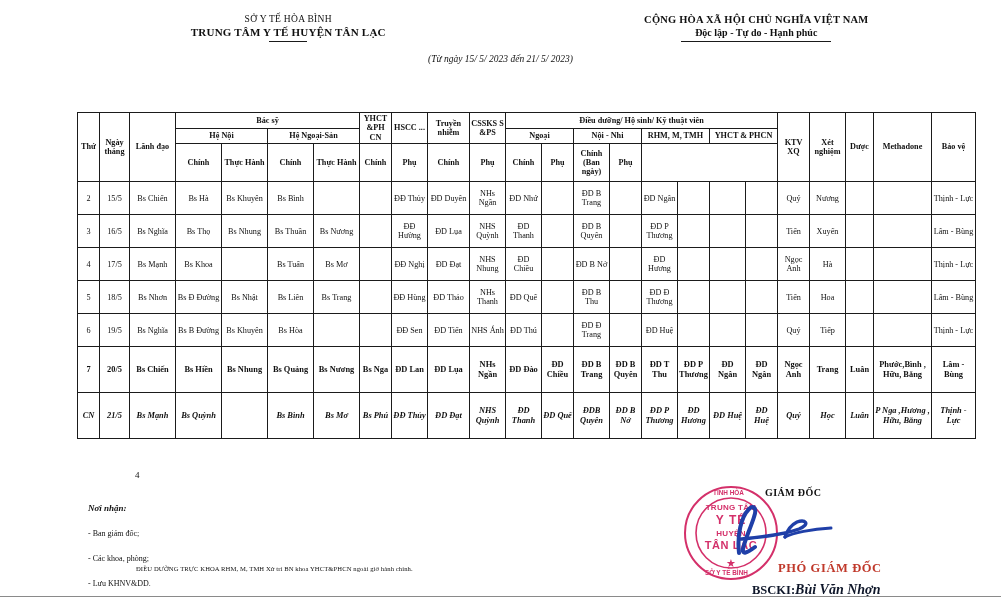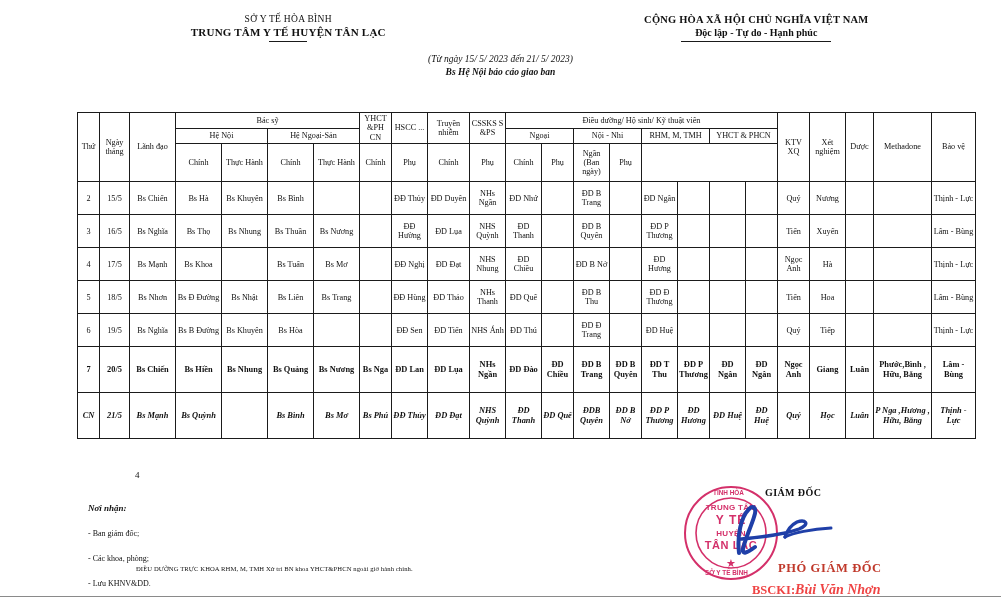--- a/index.html
+++ b/index.html
@@ -37,39 +37,39 @@
   table.sched th, table.sched td{
     border:1px solid #1b1b1b;
     font-size:8.2px;
     text-align:center;
     vertical-align:middle;
     padding:1px 1px;
     line-height:1.15;
     word-wrap:break-word;
     overflow:hidden;
   }
-  table.sched th{font-weight:normal;}
+  table.sched th{font-weight:bold;}
   table.sched td{font-weight:normal;}
   tr.weekend td{font-weight:bold;font-size:8.4px;}
   td.botalign{vertical-align:bottom;padding-bottom:2px;}
 
   
   .stray4{position:absolute;left:135px;top:470px;font-size:9px;}
 
   
   .recv{position:absolute;left:88px;top:503px;}
   .recv-title{font-size:9px;font-weight:bold;font-style:italic;}
   .recv-line{font-size:8px;margin-top:16px;}
   .foot-note{position:absolute;left:136px;top:565px;font-size:6.6px;letter-spacing:.1px;}
 
   
   .sig{position:absolute;right:28px;top:487px;width:300px;height:118px;}
   .gd-label{position:absolute;left:92px;top:0px;font-size:10px;font-weight:bold;letter-spacing:.4px;}
   .pgd-label{position:absolute;left:105px;top:74px;font-size:12.5px;font-weight:bold;color:#c0392b;letter-spacing:.6px;}
-  .bscki{position:absolute;left:79px;top:95px;font-size:12.5px;font-weight:bold;color:#ef4444;}
+  .bscki{position:absolute;left:79px;top:95px;font-size:12.5px;font-weight:bold;color:#0f172a;}
   .bscki .nm{font-style:italic;font-family:"Liberation Serif",serif;font-size:14px;}
 
   .stamp{position:absolute;left:10px;top:-2px;width:96px;height:96px;}
   .stamp-txt{position:absolute;width:100%;text-align:center;color:#d4306a;font-family:"Liberation Sans",sans-serif;font-weight:bold;letter-spacing:.3px;}
   .st1{top:18px;font-size:8px;}
   .st2{top:28px;font-size:12px;letter-spacing:1px;}
   .st3{top:44px;font-size:8px;}
   .st4{top:54px;font-size:11px;letter-spacing:.6px;}
   .st-star{position:absolute;left:0;right:0;top:72px;text-align:center;color:#d4306a;font-size:11px;}
   .arc{position:absolute;color:#d4306a;font-size:6.4px;font-family:"Liberation Sans",sans-serif;font-weight:bold;}
@@ -89,21 +89,20 @@
     </div>
     <div class="hdr-right">
       <div class="hdr-r1">CỘNG HÒA XÃ HỘI CHỦ NGHĨA VIỆT NAM</div>
       <div class="hdr-r2">Độc lập - Tự do - Hạnh phúc</div>
       <div class="rule-md"></div>
     </div>
   </div>
 
   <div class="title-wrap">
     <div class="doc-range">(Từ ngày 15/ 5/ 2023 đến 21/ 5/ 2023)</div>
-    <div class="doc-note">Bs Hệ Nội báo cáo giao ban</div>
   </div>
 
   <div class="tbl-wrap">
     <table class="sched">
       <colgroup>
         <col style="width:22px">
           <col style="width:30px">
           <col style="width:46px">
         <col style="width:46px">
           <col style="width:46px">
@@ -156,21 +155,21 @@
           <th>Chính</th>
           <th>Thực Hành</th>
           <th>Chính</th>
           <th>Thực Hành</th>
           <th>Chính</th>
           <th>Phụ</th>
           <th>Chính</th>
           <th>Phụ</th>
           <th>Chính</th>
           <th>Phụ</th>
-          <th>Ngần (Ban ngày)</th>
+          <th>Chính (Ban ngày)</th>
           <th>Phụ</th>
         </tr>
       </thead>
       <tbody>
           <tr style="height: 33px;">
             <td>2</td>
             <td>15/5</td>
             <td>Bs Chiến</td>
             <td>Bs Hà</td>
             <td>Bs Khuyên</td>
@@ -312,21 +311,21 @@
             <td>NHs Ngần</td>
             <td>ĐD Đào</td>
             <td>ĐD Chiều</td>
             <td>ĐD B Trang</td>
             <td>ĐD B Quyên</td>
             <td>ĐD T Thu</td>
             <td>ĐD P Thương</td>
             <td>ĐD Ngân</td>
             <td>ĐD Ngân</td>
             <td>Ngọc Anh</td>
-            <td>Giang</td>
+            <td>Trang</td>
             <td>Luân</td>
             <td>Phước,Bình , Hữu, Bằng</td>
             <td>Lâm - Bùng</td>
           </tr>
           <tr class="weekend" style="height: 46px; font-style: italic;">
             <td>CN</td>
             <td>21/5</td>
             <td>Bs Mạnh</td>
             <td>Bs Quỳnh</td>
             <td></td>

